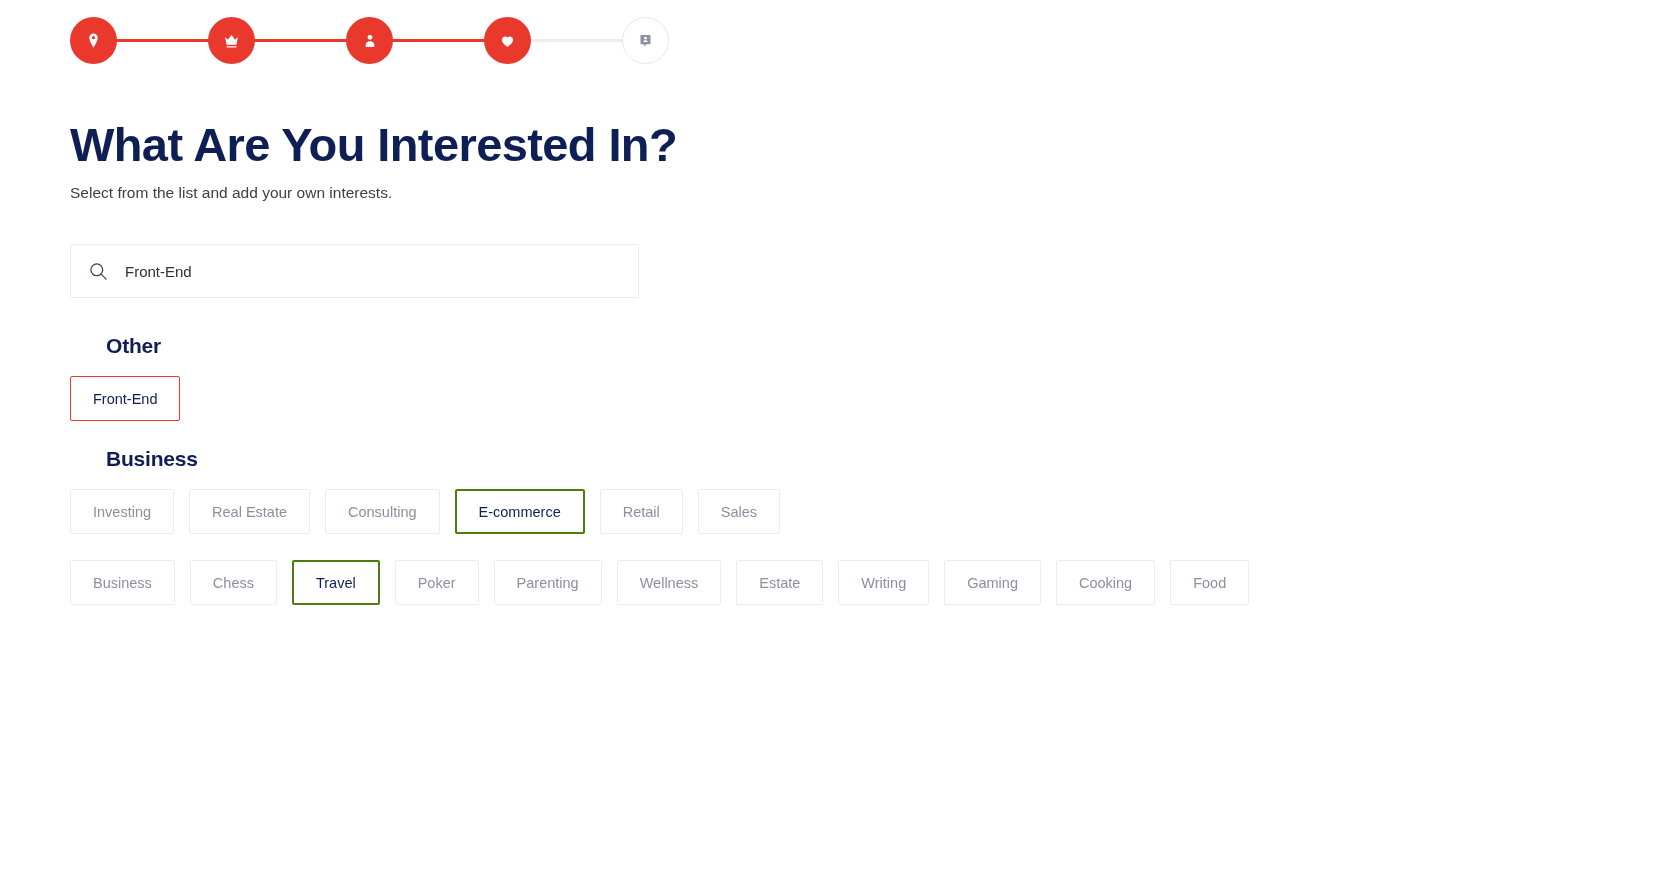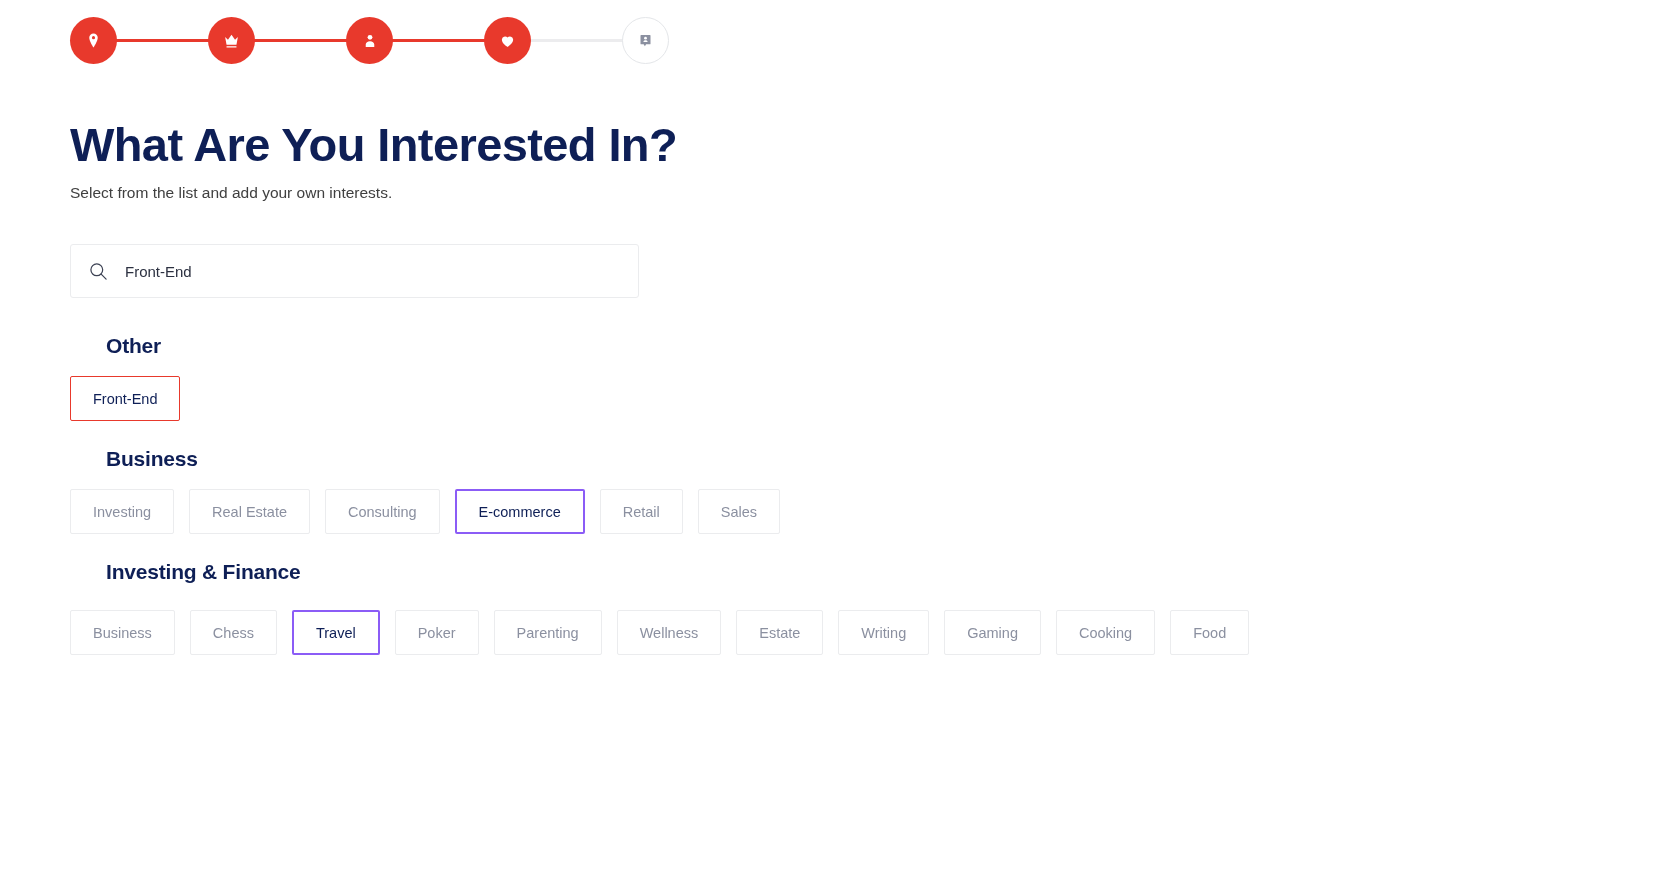--- a/index.html
+++ b/index.html
@@ -143,21 +143,21 @@
     border: 1px solid #ebecee;
     border-radius: 2px;
     background: #ffffff;
     font-size: 14.5px;
     color: #8b90a0;
     cursor: pointer;
     white-space: nowrap;
     font-family: "Liberation Sans", sans-serif;
   }
   .chip.selected {
-    border: 2px solid #8b5cf6;
+    border: 2px solid #4d7c0f;
     color: #0e1f56;
   }
   .chip.custom {
     border: 1px solid #e8392c;
     color: #0e1f56;
   }
 </style>
 </head>
 <body>
 
@@ -233,21 +233,20 @@
         <div class="chips">
           <button class="chip">Investing</button>
           <button class="chip">Real Estate</button>
           <button class="chip">Consulting</button>
           <button class="chip selected">E-commerce</button>
           <button class="chip">Retail</button>
           <button class="chip">Sales</button>
         </div>
       </div>
       <div class="section">
-        <div class="section-title">Investing &amp; Finance</div>
       </div>
       <div class="section">
         <div class="chips">
           <button class="chip">Business</button>
           <button class="chip">Chess</button>
           <button class="chip selected">Travel</button>
           <button class="chip">Poker</button>
           <button class="chip">Parenting</button>
           <button class="chip">Wellness</button>
           <button class="chip">Estate</button>

